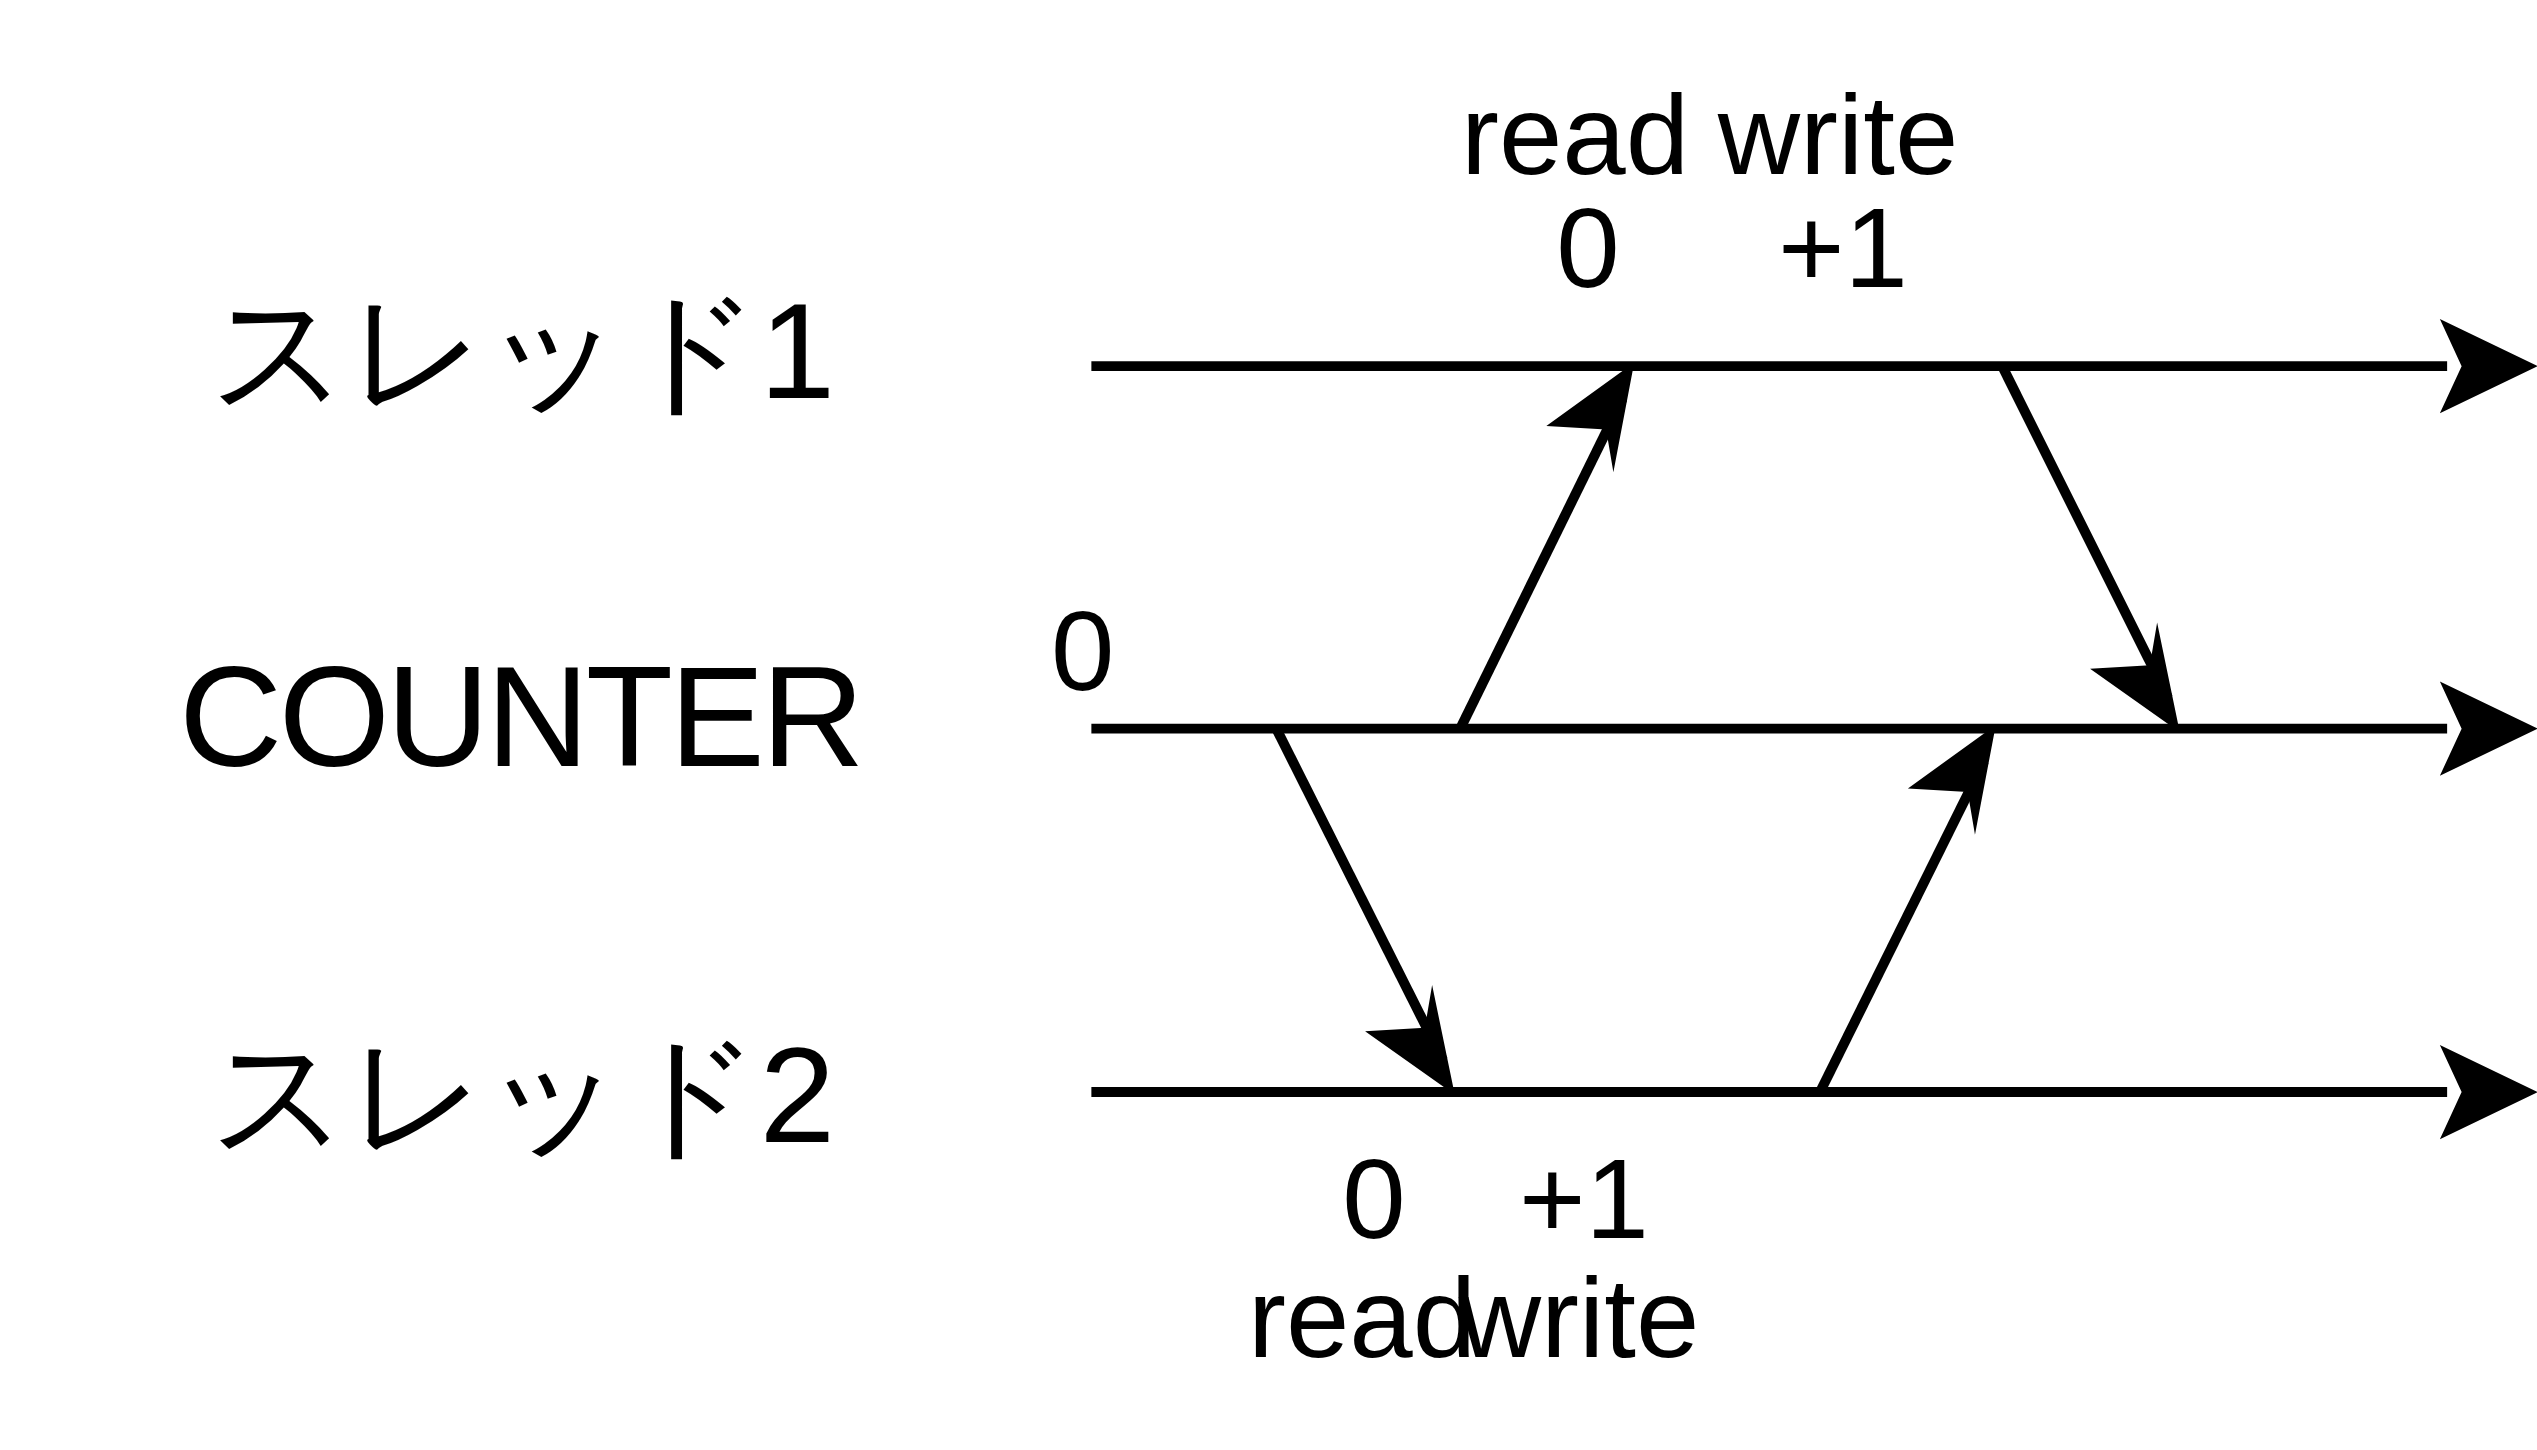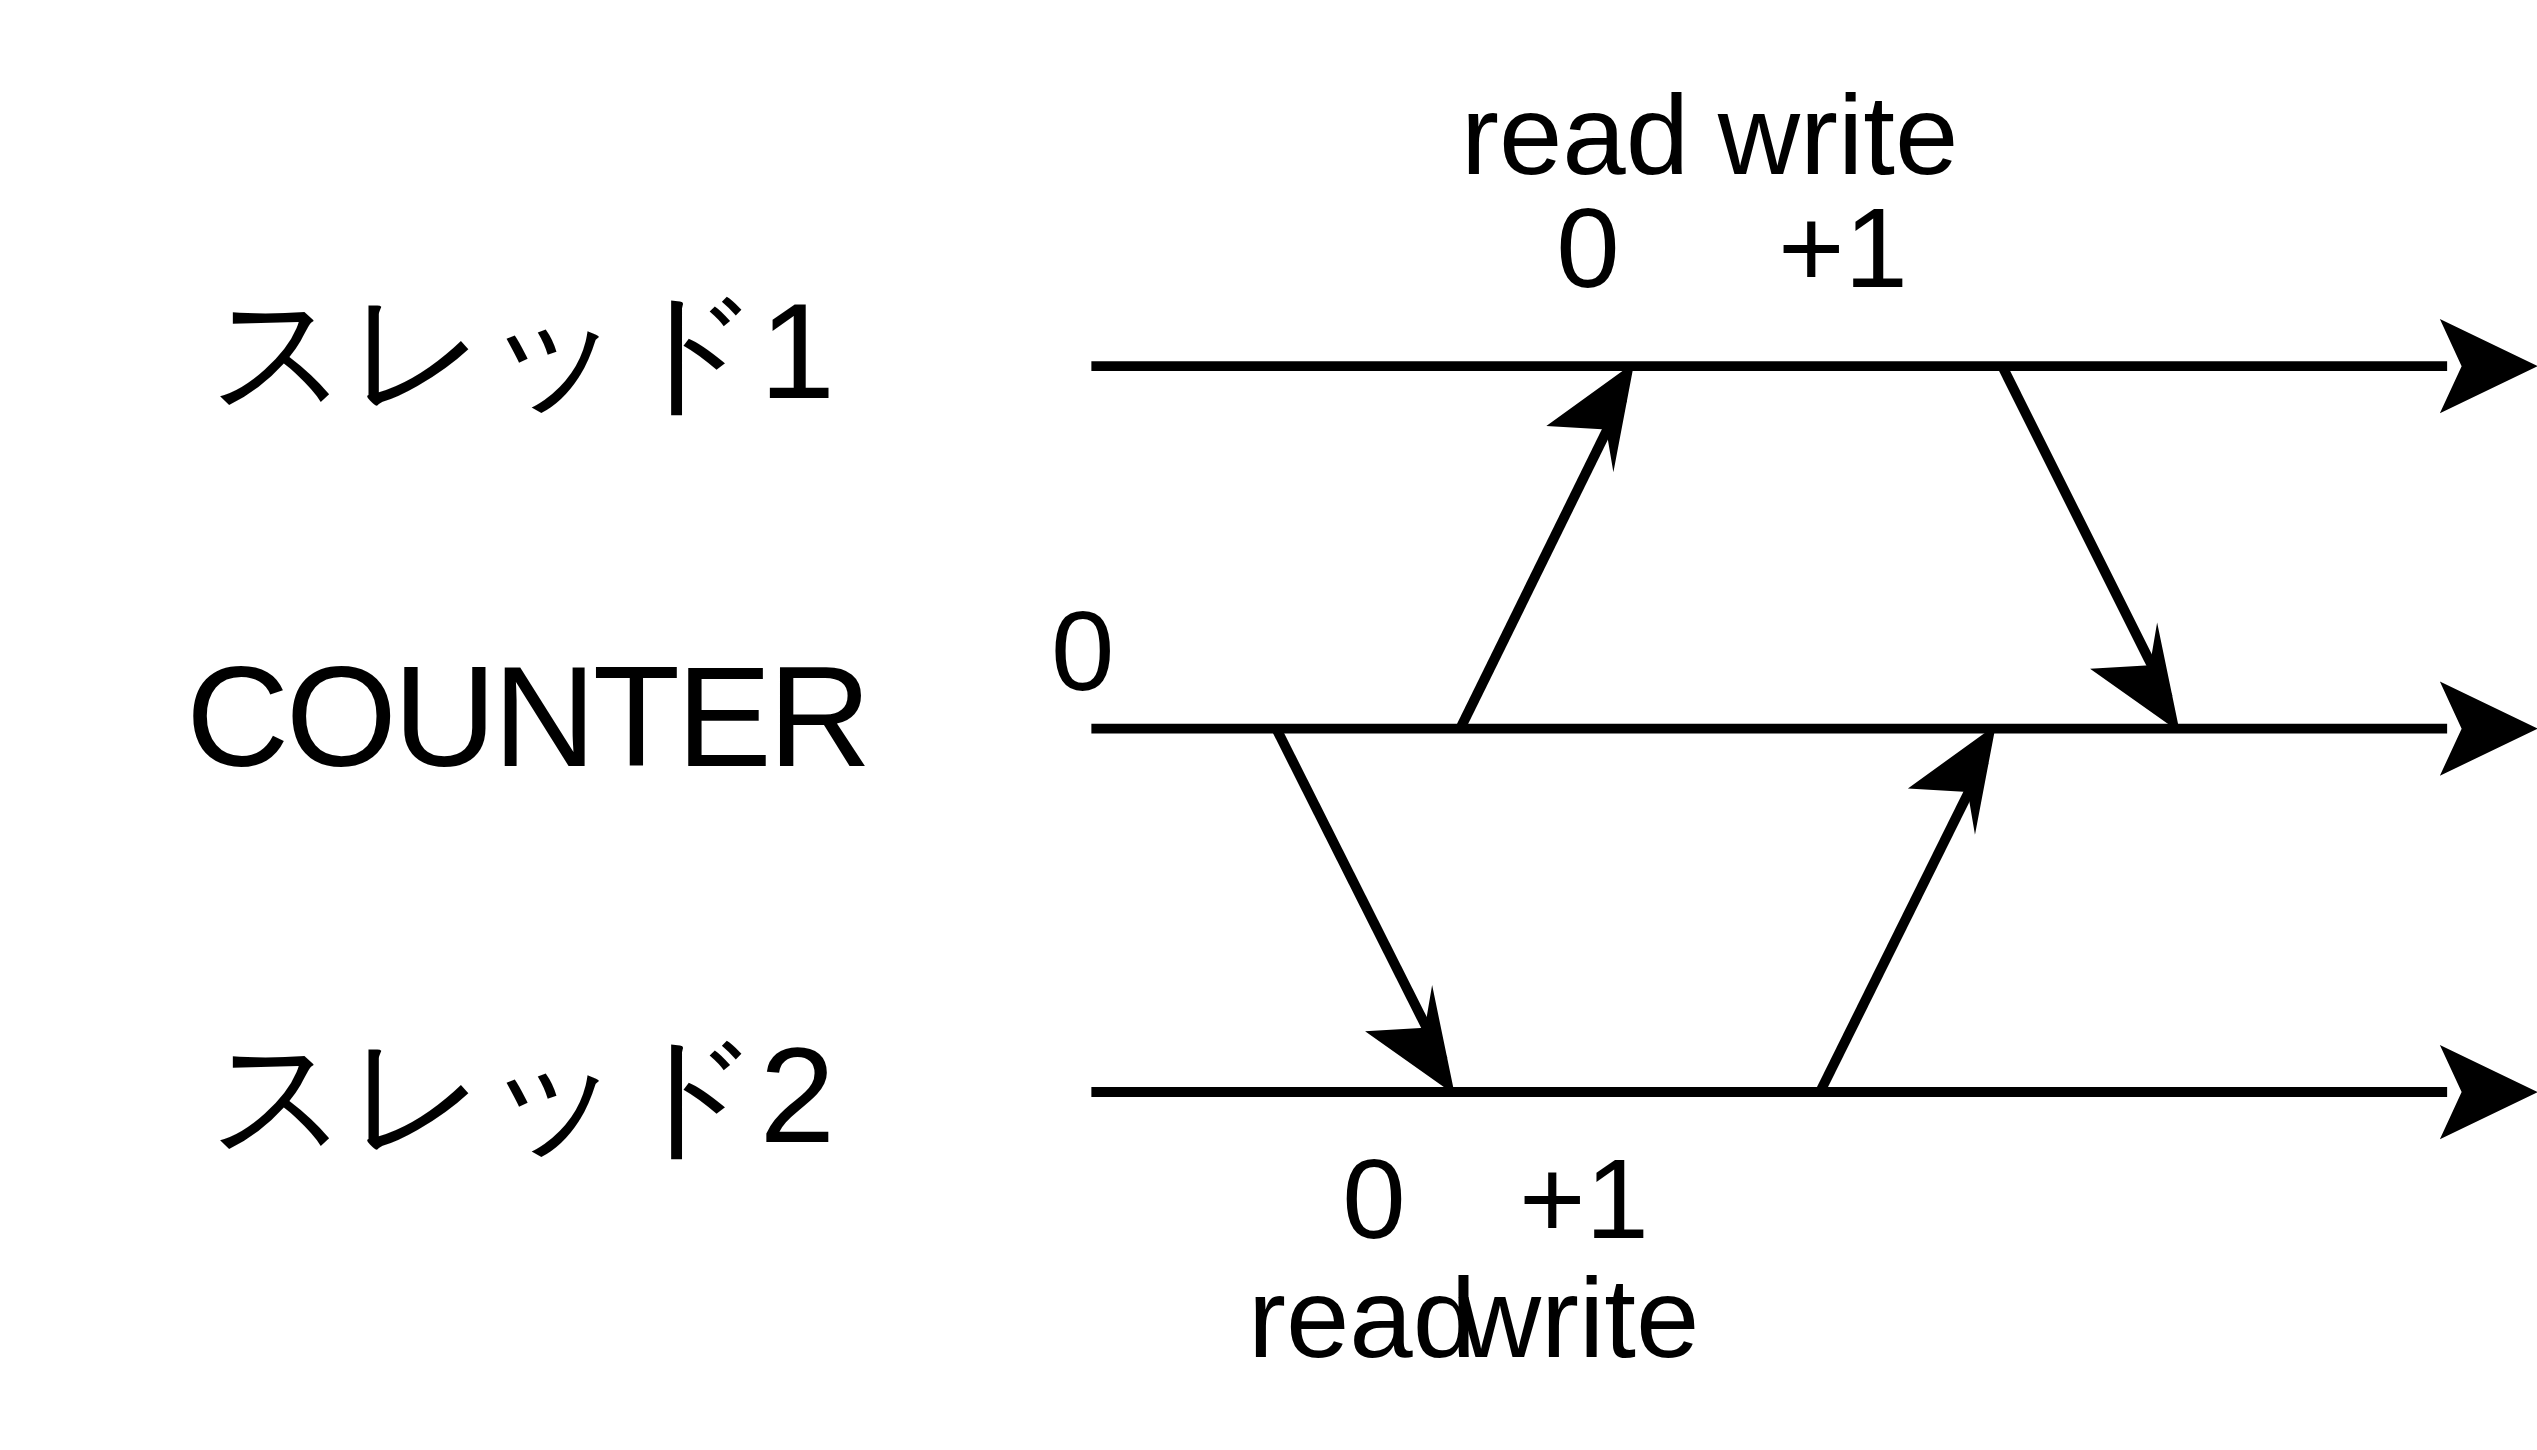--- a/index.html
+++ b/index.html
@@ -30,21 +30,20 @@
     white-space: nowrap;
     line-height: 1;
   }
   .lane-label-thread {
     font-size: 136px;
     letter-spacing: -1.8px;
   }
   .lane-label-counter {
     font-size: 143px;
     letter-spacing: -3.6px;
-    margin-left: 7px;
   }
   .op-label {
     position: absolute;
     color: #000000;
     font-family: "Liberation Sans", sans-serif;
     font-weight: 400;
     font-size: 114px;
     white-space: nowrap;
     line-height: 1;
     transform: translateX(-50%);

